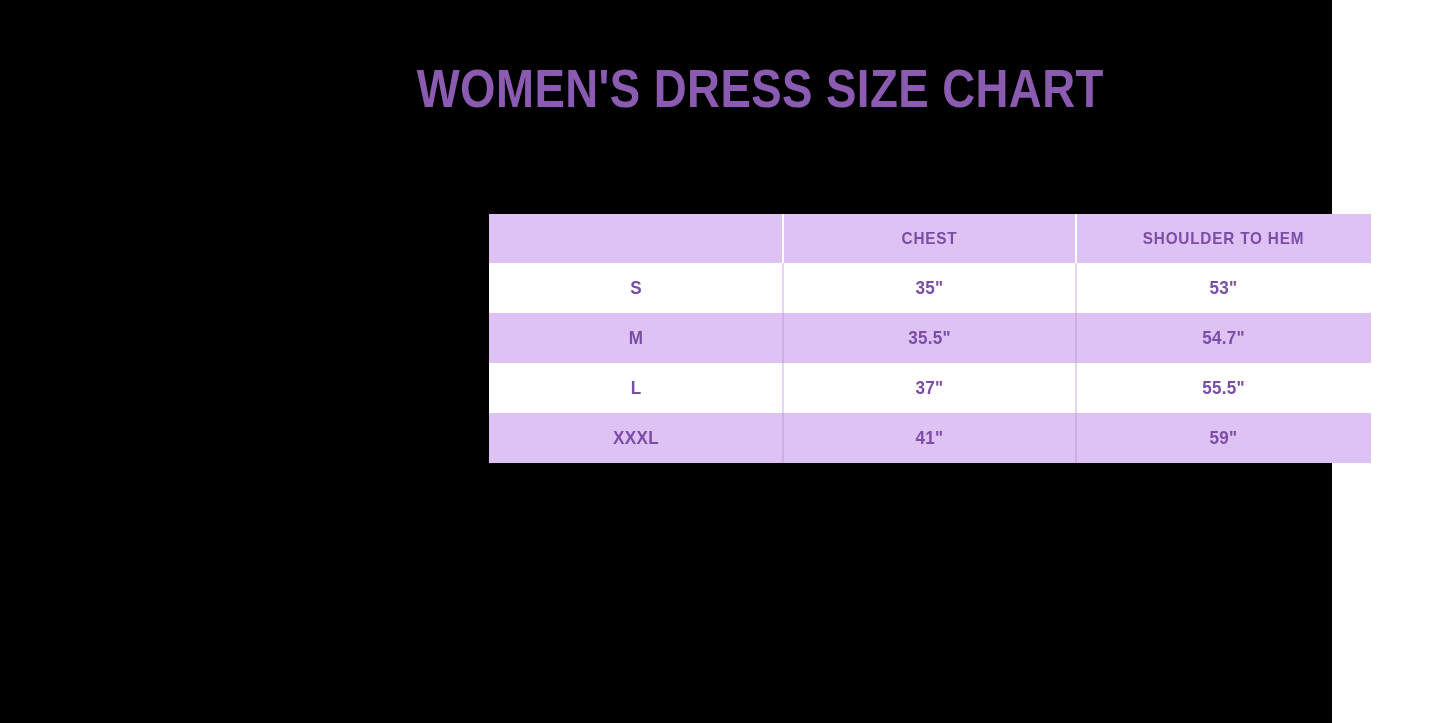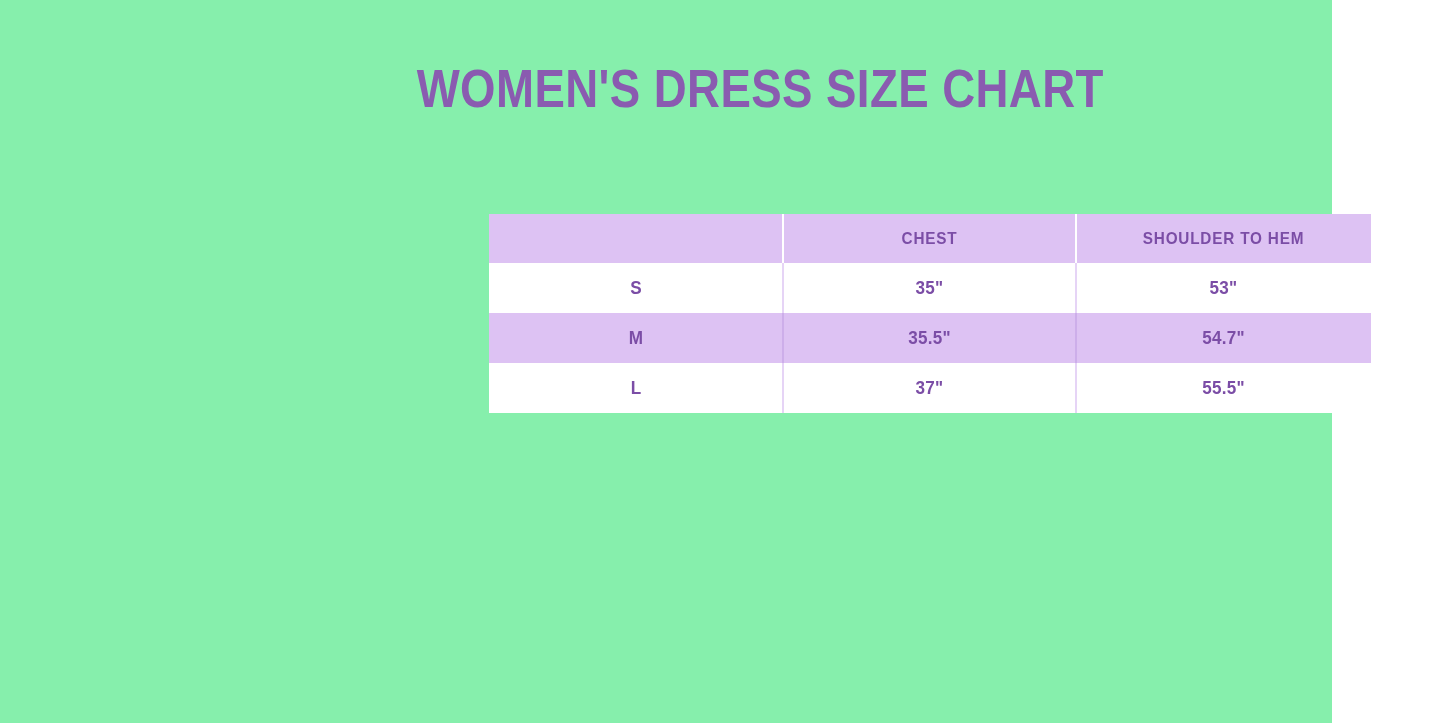--- a/index.html
+++ b/index.html
@@ -11,21 +11,21 @@
     height: 723px;
     background: #ffffff;
     font-family: "Liberation Sans", sans-serif;
     overflow: hidden;
   }
 
   .page {
     position: relative;
     width: 1332px;
     height: 723px;
-    background: #86efac;
+    background: #000000;
   }
 
   
   .title {
     position: absolute;
     left: 0;
     top: 57px;
     width: 1768px;
     text-align: center;
     font-family: "Liberation Sans", sans-serif;
@@ -163,17 +163,28 @@
         <td class="sep-l">
           <span class="cell-inner">37"</span>
         </td>
         <td class="sep-l">
           <span class="cell-inner">55.5"</span>
         </td>
       </tr>
 
 
 
+      <tr class="row-tint">
+        <td>
+          <span class="cell-inner">XXXL</span>
+        </td>
+        <td class="sep-l">
+          <span class="cell-inner">41"</span>
+        </td>
+        <td class="sep-l">
+          <span class="cell-inner">59"</span>
+        </td>
+      </tr>
 
     </tbody>
   </table>
 
 </div>
 
 </body></html>

